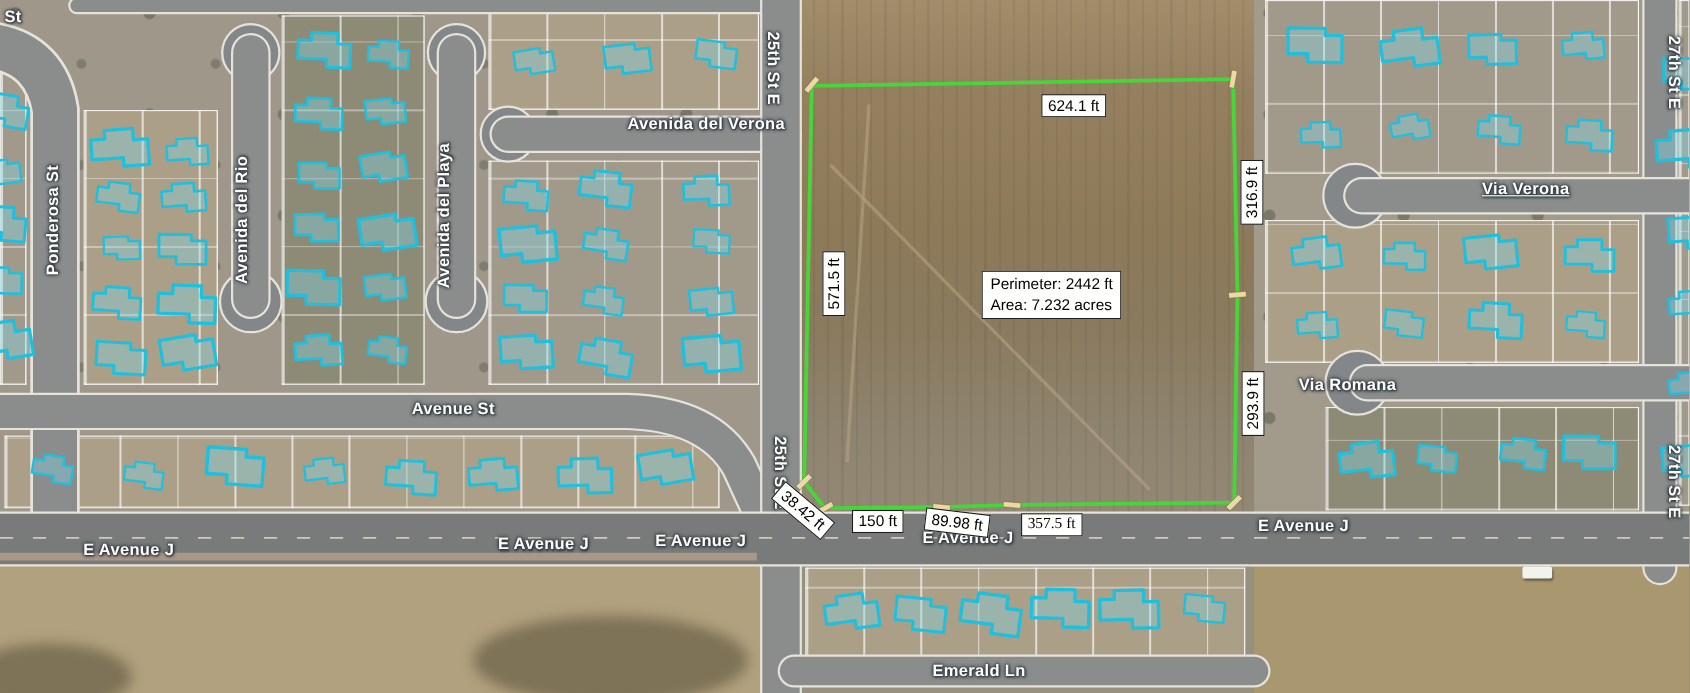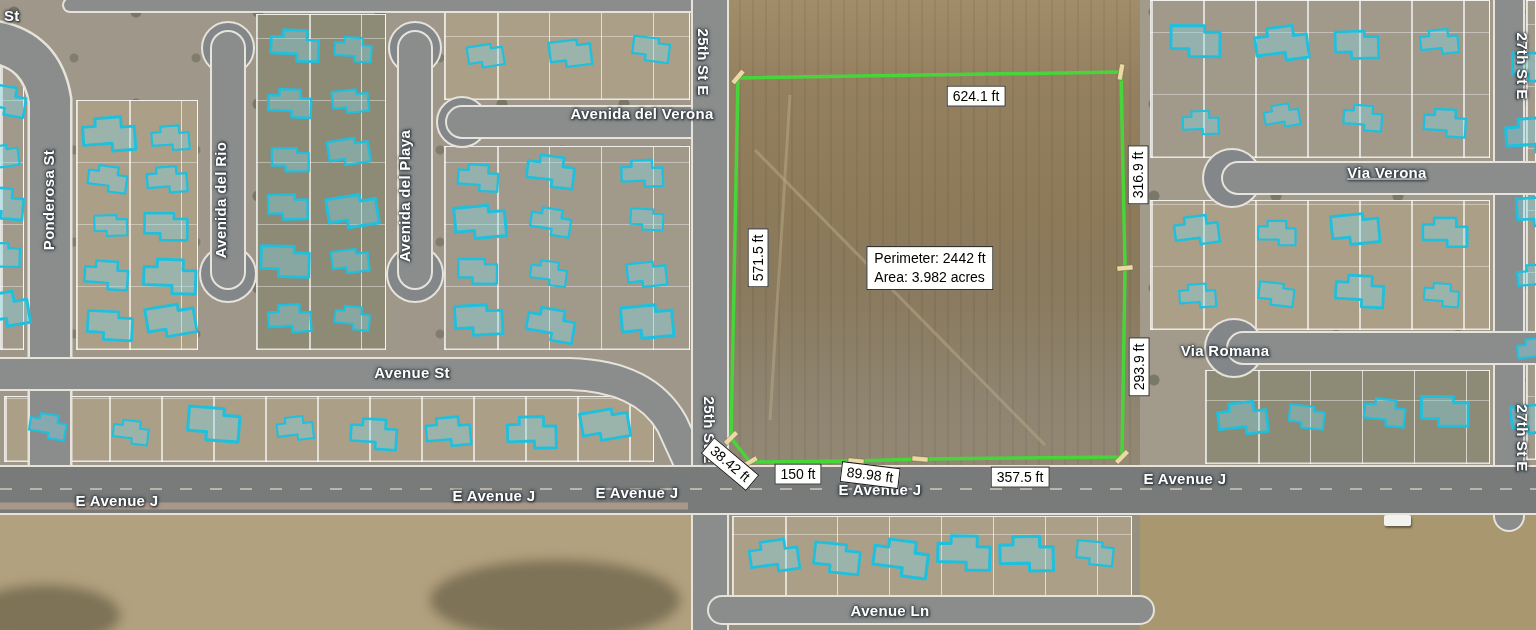--- a/index.html
+++ b/index.html
@@ -36,21 +36,21 @@
   .house{fill:rgba(125,218,235,.36);stroke:#1fc0de;stroke-width:2.3;stroke-linejoin:round;}
   .parcel{fill:none;stroke:#46d639;stroke-width:3.5;stroke-linejoin:round;}
   .tick{fill:#ead9a4;stroke:rgba(90,75,40,.45);stroke-width:.8;}
   .track{fill:none;stroke:#b7a585;stroke-width:3;opacity:.55;}
   
   .slabel{position:absolute;color:#fff;font-size:15px;font-weight:600;line-height:1;white-space:nowrap;
     letter-spacing:.3px;text-shadow:0 0 2px #353c41,0 0 3px #353c41,0 0 4px #343b40,1px 1px 2px #2b3237;}
   .m{position:absolute;background:#fffffd;border:1px solid #1b1b1b;color:#000;
      font-size:14px;line-height:1.2;padding:1px 5px;white-space:nowrap;}
   .info{position:absolute;background:#fffffd;border:1px solid #1b1b1b;color:#000;
-     font-size:14px;line-height:1.35;padding:2px 7px;white-space:nowrap;}
+     font-size:14px;line-height:1.35;padding:2px 7px;white-space:nowrap;margin-left:26px;}
   .truck{position:absolute;left:1384px;top:515px;width:27px;height:11px;background:#f2f2ee;
      border-radius:2px;box-shadow:1px 2px 2px rgba(0,0,0,.4);}
 </style>
 </head>
 <body>
 
 <div id="map">
 
   <div class="layer" id="g-left"></div>
   <div class="layer" id="g-dirt"></div>
@@ -224,27 +224,27 @@
   <div class="slabel" style="left:709px;top:430px;transform:translate(-50%,-50%) rotate(90deg);">25th St E</div>
   <div class="slabel" style="left:1387px;top:172px;transform:translate(-50%,-50%);text-decoration:underline;">Via Verona</div>
   <div class="slabel" style="left:1225px;top:350px;transform:translate(-50%,-50%);">Via Romana</div>
   <div class="slabel" style="left:1522px;top:66px;transform:translate(-50%,-50%) rotate(90deg);">27th St E</div>
   <div class="slabel" style="left:1522px;top:438px;transform:translate(-50%,-50%) rotate(90deg);">27th St E</div>
   <div class="slabel" style="left:117px;top:500px;transform:translate(-50%,-50%);">E Avenue J</div>
   <div class="slabel" style="left:494px;top:495px;transform:translate(-50%,-50%);">E Avenue J</div>
   <div class="slabel" style="left:637px;top:492px;transform:translate(-50%,-50%);">E Avenue J</div>
   <div class="slabel" style="left:880px;top:489px;transform:translate(-50%,-50%);">E Avenue J</div>
   <div class="slabel" style="left:1185px;top:478px;transform:translate(-50%,-50%);">E Avenue J</div>
-  <div class="slabel" style="left:890px;top:610px;transform:translate(-50%,-50%);">Avenue Ln</div>
+  <div class="slabel" style="left:890px;top:610px;transform:translate(-50%,-50%);">Emerald Ln</div>
 
   <div class="m" style="left:928px;top:96px;transform:translate(-50%,-50%);margin-left:48px;">624.1 ft</div>
   <div class="m" style="left:758px;top:258px;transform:translate(-50%,-50%) rotate(-90deg);">571.5 ft</div>
   <div class="m" style="left:1138px;top:175px;transform:translate(-50%,-50%) rotate(-90deg);">316.9 ft</div>
   <div class="m" style="left:1139px;top:367px;transform:translate(-50%,-50%) rotate(-90deg);">293.9 ft</div>
   <div class="m" style="left:730px;top:464px;transform:translate(-50%,-50%) rotate(40deg);">38.42 ft</div>
   <div class="m" style="left:798px;top:474px;transform:translate(-50%,-50%);text-align:center;">150 ft</div>
   <div class="m" style="left:870px;top:475px;transform:translate(-50%,-50%) rotate(7deg);">89.98 ft</div>
-  <div class="m" style="left:1020px;top:477px;transform:translate(-50%,-50%);">357.5 ft</div>
+  <div class="m" style="left:956px;top:477px;transform:translate(-50%,-50%);font-family:Liberation Serif, serif;">357.5 ft</div>
   <div class="info" style="left:930px;top:268px;transform:translate(-50%,-50%);">
     <div>Perimeter: 2442 ft</div>
-    <div>Area: 3.982 acres</div>
+    <div>Area: 7.232 acres</div>
   </div>
 </div>
 
 </body></html>

